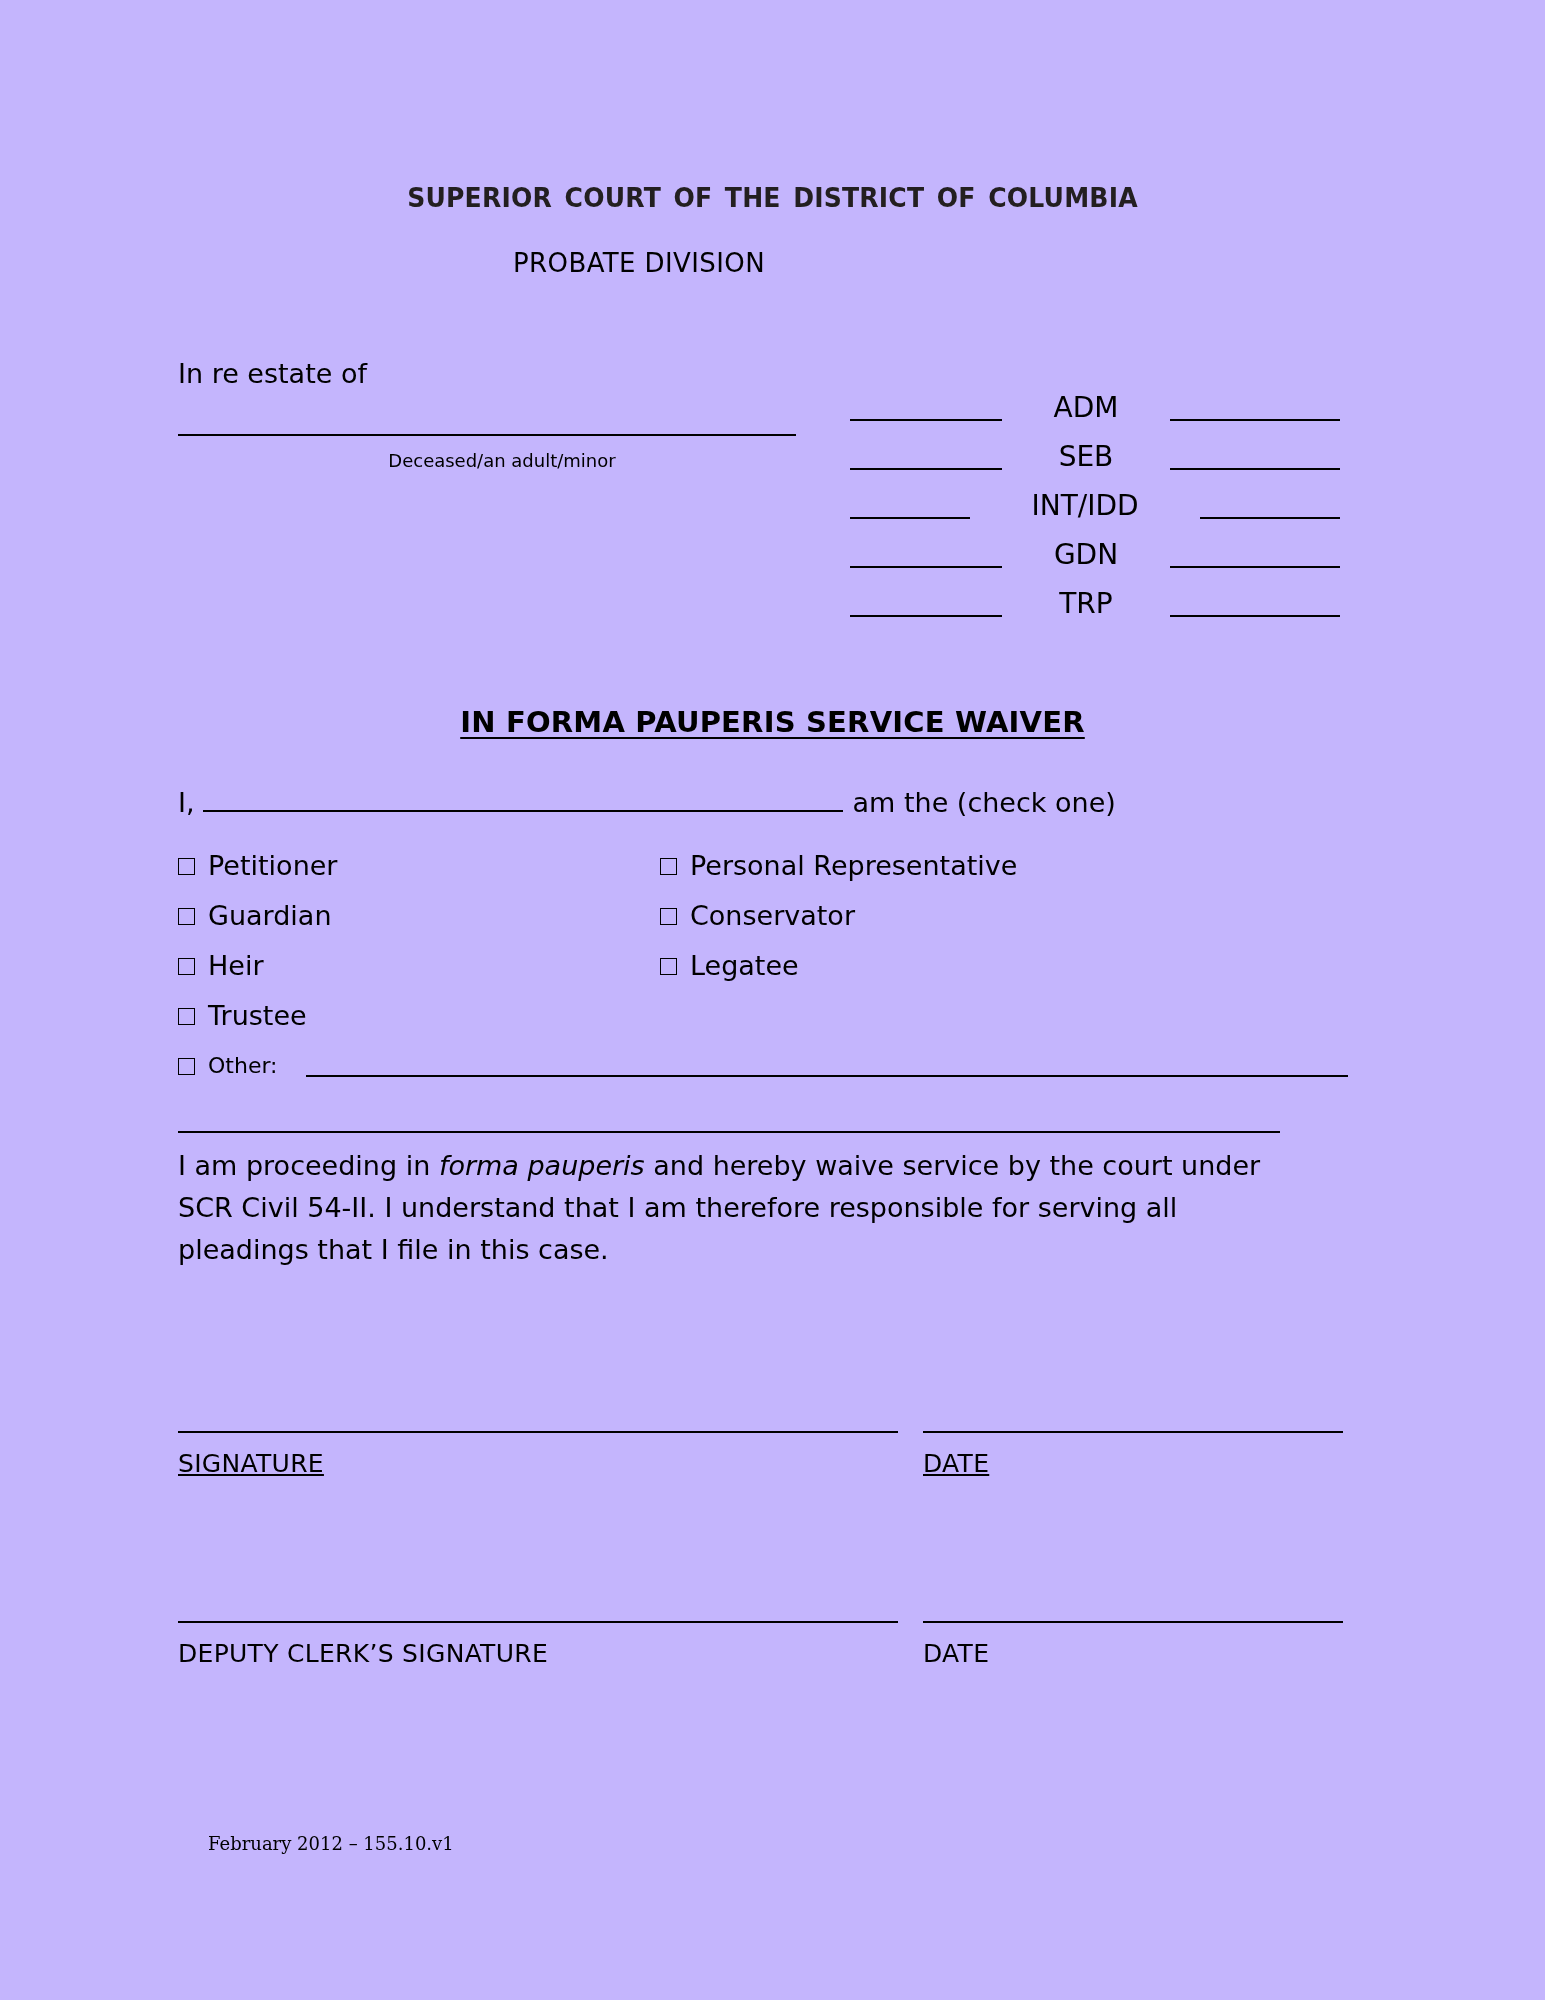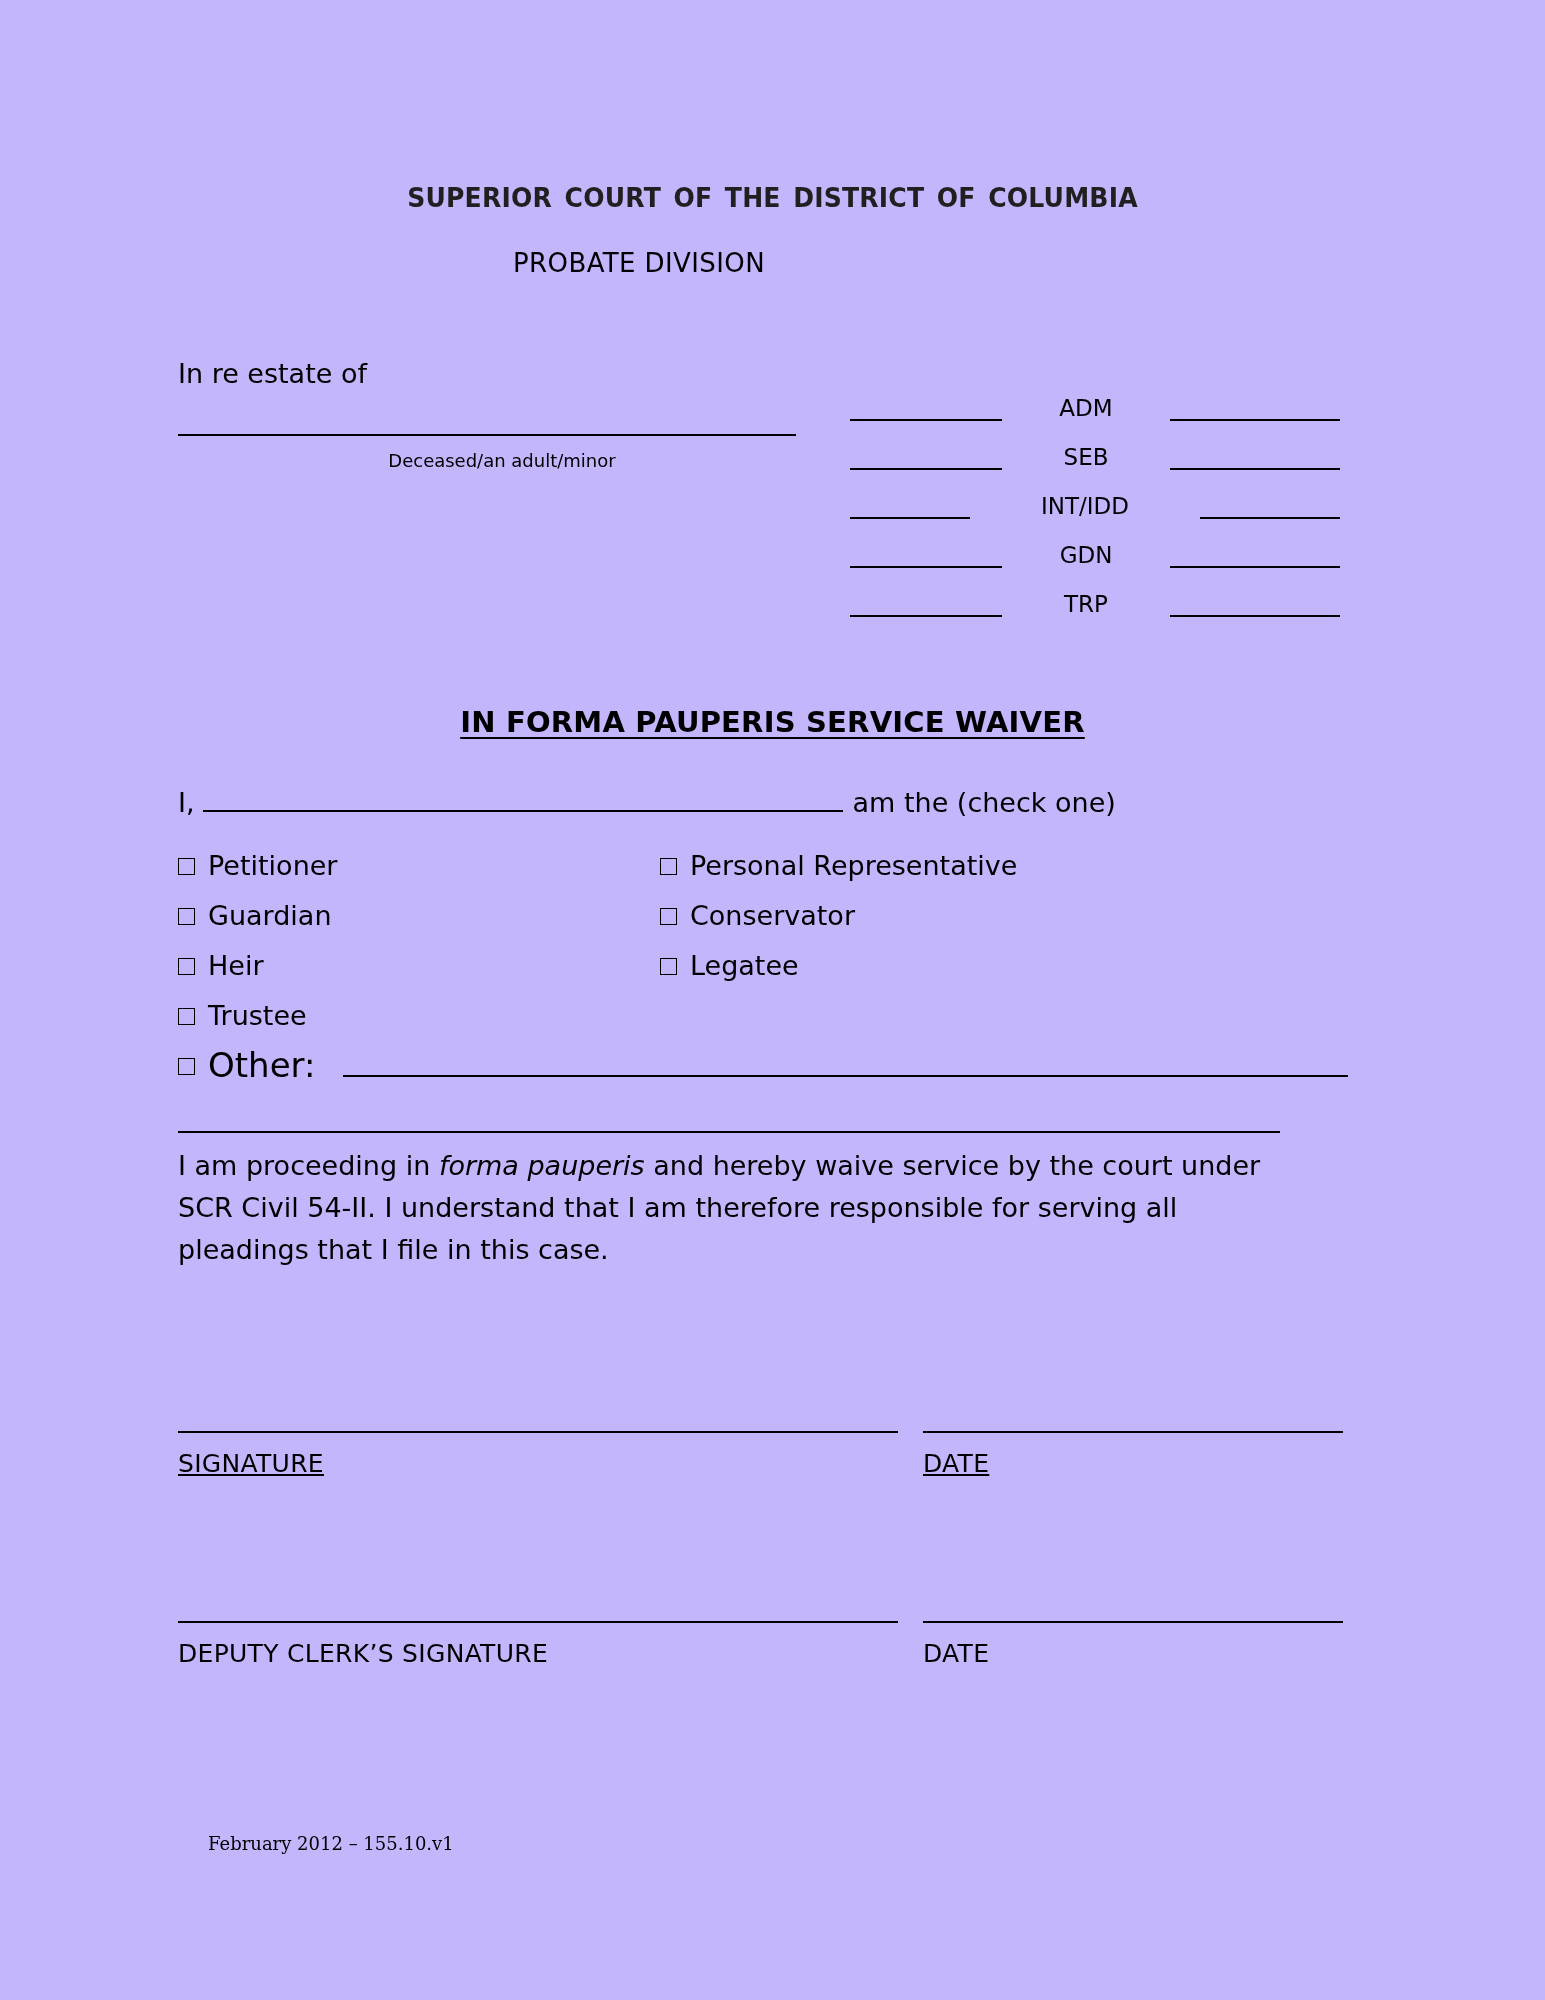--- a/index.html
+++ b/index.html
@@ -92,21 +92,21 @@
     align-items: flex-end;
     height: 49px;
   }
   .code-blank {
     border-bottom: 2px solid #000;
     height: 26px;
   }
   .code-blank.left  { width: 152px; }
   .code-blank.right { width: 170px; flex: none; }
   .code-label {
-    font-size: 23px;
+    font-size: 28px;
     line-height: 26px;
     text-align: center;
     white-space: nowrap;
     flex: 1;
   }
   .code-row.wide .code-blank.left  { width: 120px; }
   .code-row.wide .code-blank.right { width: 140px; }
 
   
   .form-title {
@@ -168,21 +168,21 @@
     border: 1.6px solid #000;
     margin-right: 13px;
     flex: none;
     position: relative;
     top: 1px;
   }
   .other-row {
     display: flex;
     align-items: center;
     height: 50px;
-    font-size: 34px;
+    font-size: 22px;
   }
   .other-blank {
     flex: 1;
     border-bottom: 2px solid #000;
     height: 22px;
     margin-left: 28px;
     margin-right: 10px;
   }
   .full-blank {
     position: absolute;

